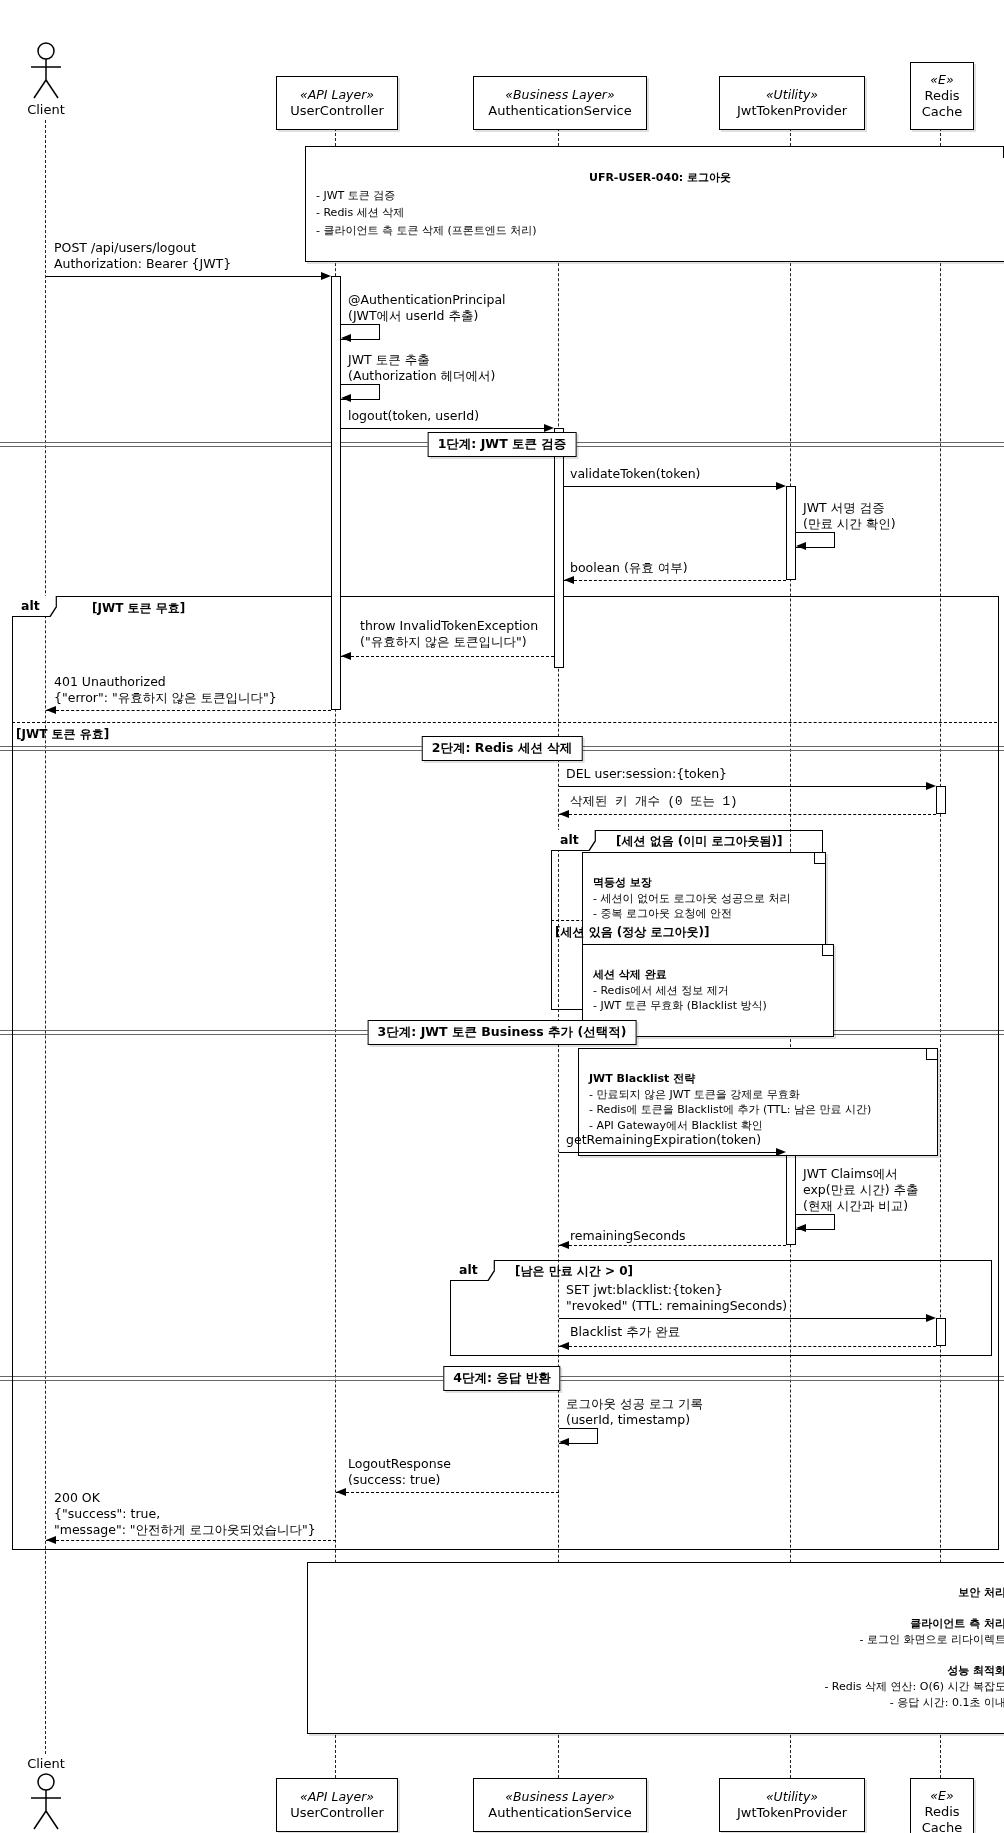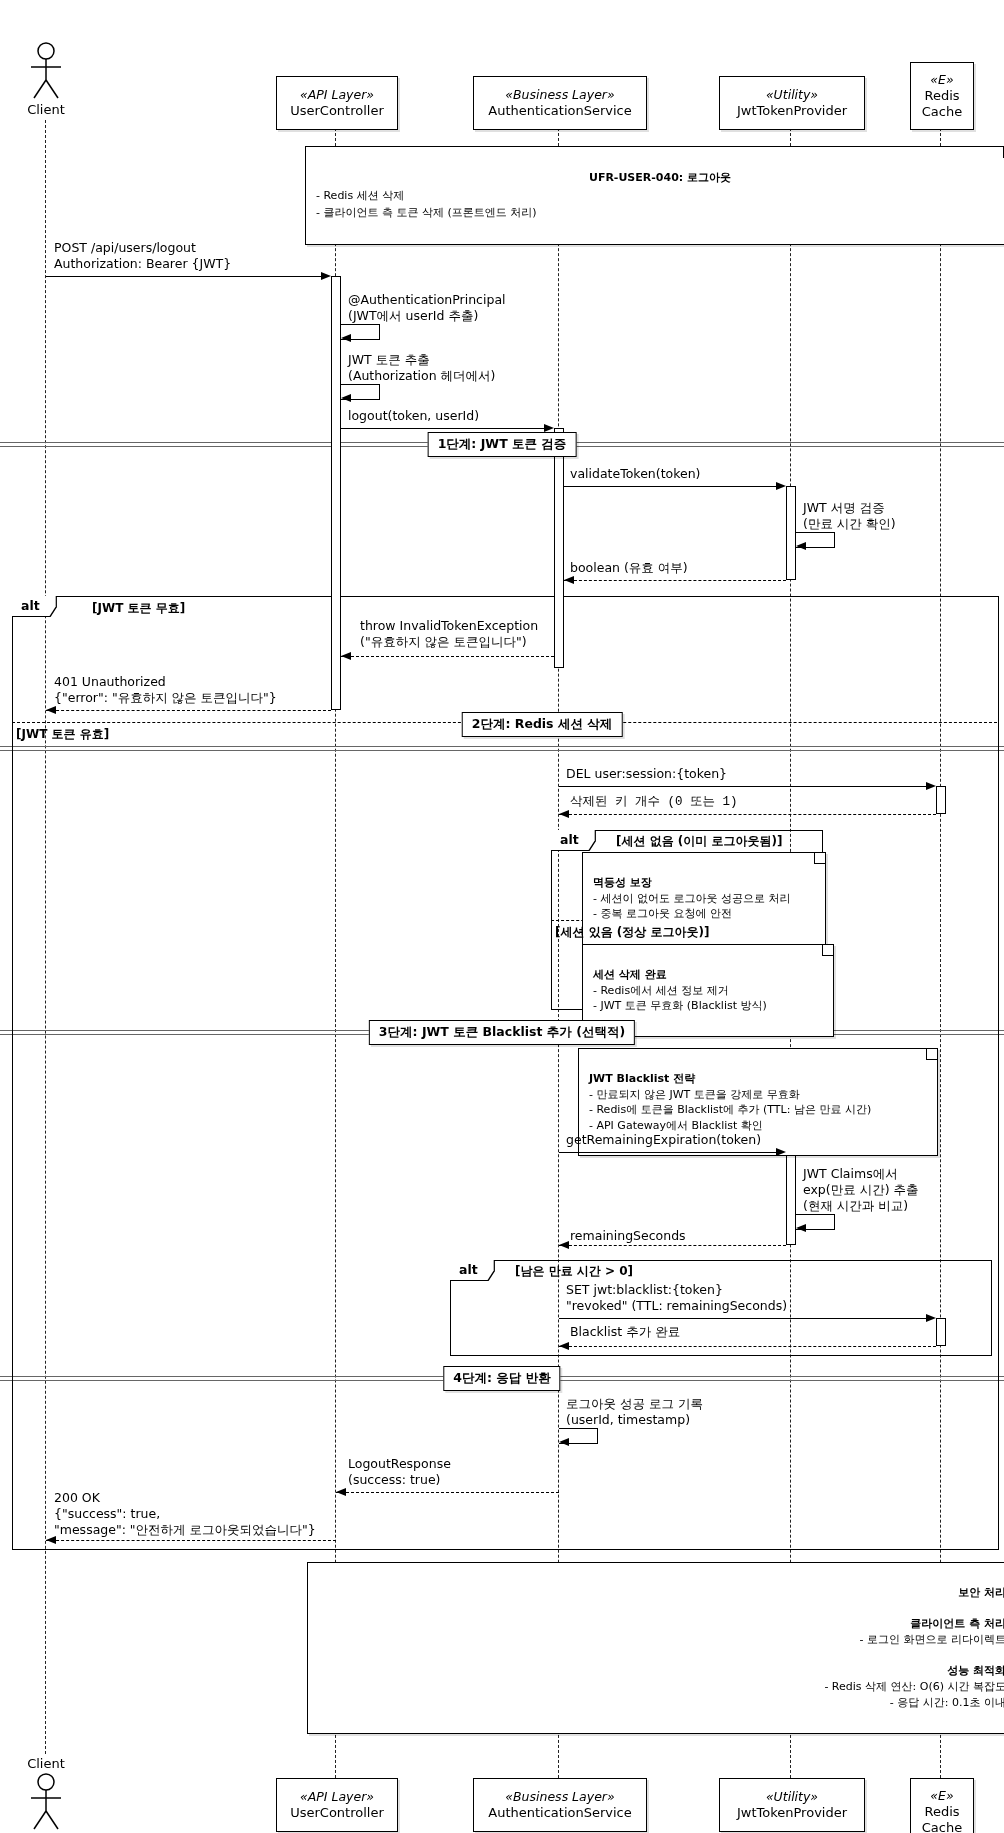--- a/index.html
+++ b/index.html
@@ -76,20 +76,21 @@
   </div>
   <div class="pbox" style="left:910px;top:62px;width:62px;height:66px;">
     <span class="stereo">«E»</span>
     <span>Redis</span>
     <span>Cache</span>
   </div>
 
   <div class="note" style="left:283px;top:146px;width:688px;line-height:17.5px;">
     <div class="nt c">UFR-USER-040: 로그아웃</div>
     <div>
+        <div>- JWT 토큰 검증</div>
         <div>- Redis 세션 삭제</div>
         <div>- 클라이언트 측 토큰 삭제 (프론트엔드 처리)</div>
       </div>
   </div>
 
   <div class="act" style="left:331px;top:276px;height:434px;"></div>
   <div class="act" style="left:554px;top:428px;height:240px;"></div>
   <div class="act" style="left:786px;top:486px;height:94px;"></div>
   <div class="act" style="left:936px;top:786px;height:28px;"></div>
   <div class="act" style="left:786px;top:1152px;height:93px;"></div>
@@ -161,21 +162,21 @@
       <div>401 Unauthorized</div>
       <div>{"error": "유효하지 않은 토큰입니다"}</div>
     </div>
   <div class="arr d" style="left:46px;top:710px;width:285px;"></div>
   <div class="ah-l" style="left:46px;top:706px;"></div>
 
   <div class="sep" style="left:12px;top:722px;width:985px;"></div>
   <div class="cond" style="left:16px;top:726px;">[JWT 토큰 유효]</div>
 
   <div class="divl" style="top:746px;"></div>
-  <div class="divlab" style="left:502px;top:712px;margin-left:40px;">2단계: Redis 세션 삭제</div>
+  <div class="divlab" style="left:502px;top:736px;">2단계: Redis 세션 삭제</div>
 
   <div class="msg" style="left:566px;top:766px;">
       <div>DEL user:session:{token}</div>
     </div>
   <div class="arr" style="left:559px;top:786px;width:368px;"></div>
   <div class="ah-r" style="left:926px;top:782px;"></div>
 
   <div class="msg" style="left:570px;top:794px;font-family:Liberation Mono, monospace;">
       <div>삭제된 키 개수 (0 또는 1)</div>
     </div>
@@ -201,21 +202,21 @@
 
   <div class="note" style="left:560px;top:944px;width:230px;">
     <div class="nt">세션 삭제 완료</div>
     <div>
         <div>- Redis에서 세션 정보 제거</div>
         <div>- JWT 토큰 무효화 (Blacklist 방식)</div>
       </div>
   </div>
 
   <div class="divl" style="top:1030px;"></div>
-  <div class="divlab" style="left:502px;top:1020px;">3단계: JWT 토큰 Blacklist 추가 (선택적)</div>
+  <div class="divlab" style="left:502px;top:1020px;">3단계: JWT 토큰 Business 추가 (선택적)</div>
 
   <div class="note" style="left:556px;top:1048px;width:338px;">
     <div class="nt">JWT Blacklist 전략</div>
     <div>
         <div>- 만료되지 않은 JWT 토큰을 강제로 무효화</div>
         <div>- Redis에 토큰을 Blacklist에 추가 (TTL: 남은 만료 시간)</div>
         <div>- API Gateway에서 Blacklist 확인</div>
       </div>
   </div>
 

